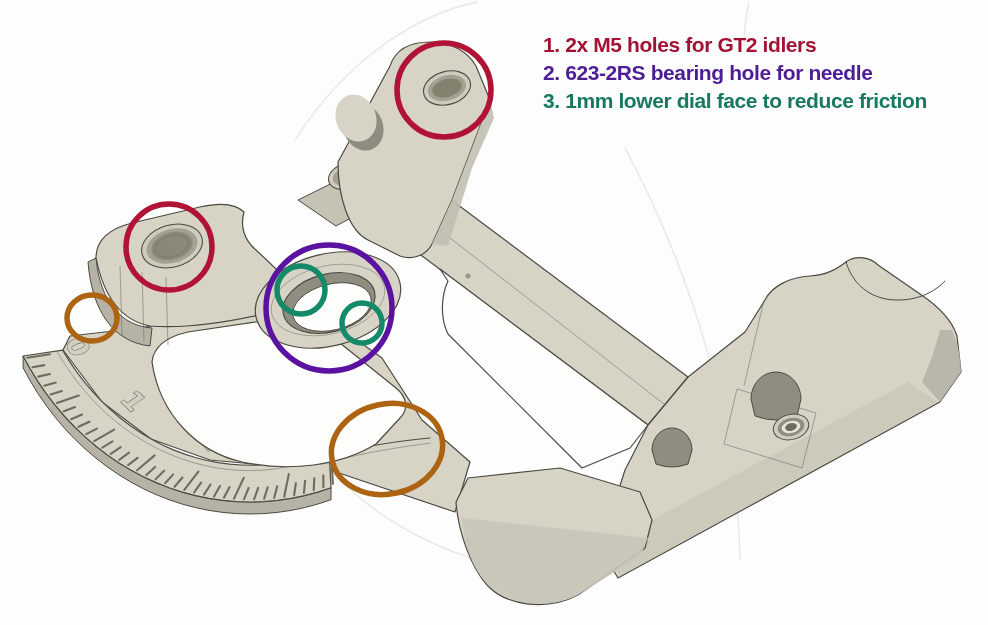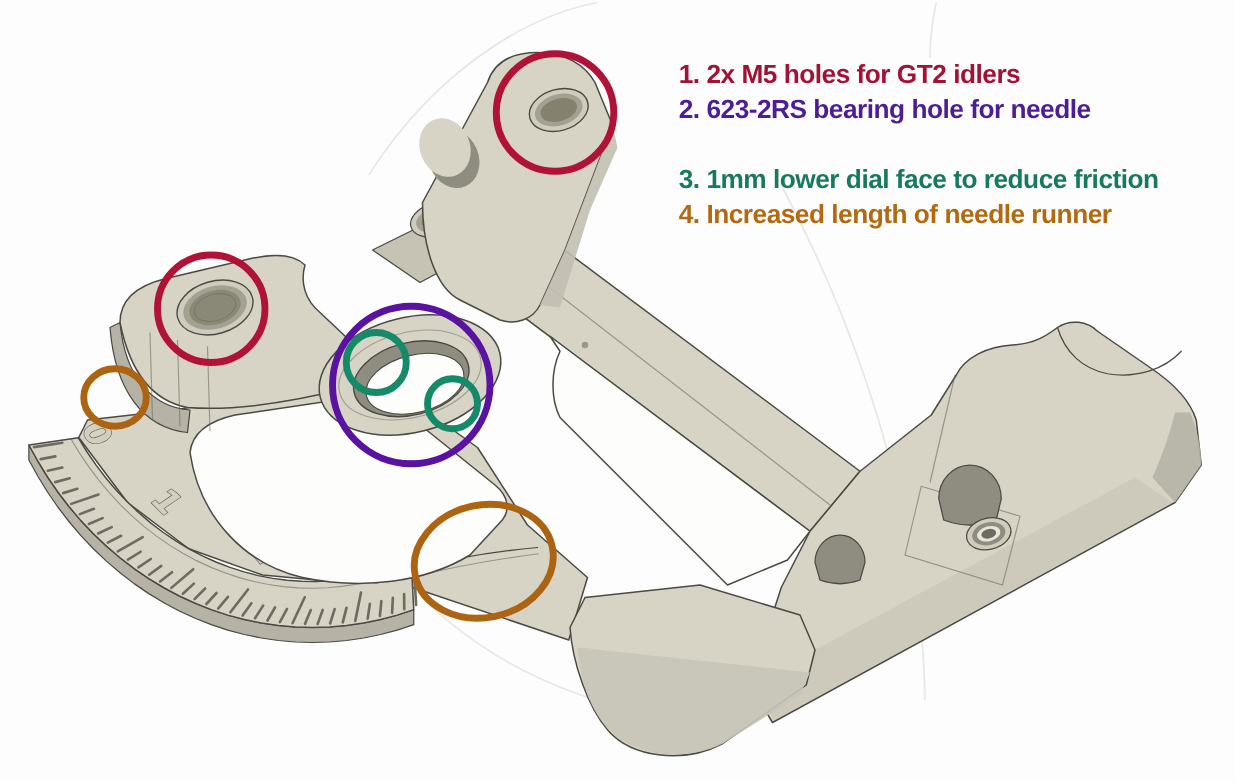--- a/index.html
+++ b/index.html
@@ -2,21 +2,21 @@
 <html><head>
 <meta charset="utf-8">
 <style>
   html,body{margin:0;padding:0;background:#ffffff;}
   .stage{
     position:relative;width:988px;height:625px;background:#fdfdfd;
     overflow:hidden;font-family:"Liberation Sans",sans-serif;
   }
   .stage svg{position:absolute;left:0;top:0;}
   .legend{
-    position:absolute;left:543px;top:49px;display:flex;flex-direction:column;
+    position:absolute;left:543px;top:34px;display:flex;flex-direction:column;
     gap:7px;font-weight:700;font-size:21px;line-height:1;letter-spacing:-0.4px;
     white-space:nowrap;
   }
   
   .face   {fill:#d7d4c6;stroke:#4a4a43;stroke-width:1.2;stroke-linejoin:round;}
   .side-md{fill:#c6c3b5;stroke:#4a4a43;stroke-width:1;stroke-linejoin:round;}
   .side-dk{fill:#b6b3a6;stroke:#4a4a43;stroke-width:1;stroke-linejoin:round;}
   .pocket {fill:#8f8d80;stroke:#4a4a43;stroke-width:1;}
   .cutout {fill:#fdfdfc;stroke:#4a4a43;stroke-width:1.2;stroke-linejoin:round;}
   .edge   {fill:none;stroke:#4a4a43;stroke-width:1;stroke-linecap:round;}
@@ -194,16 +194,15 @@
       <circle class="ann" cx="301" cy="290" r="24" stroke-width="5" style="stroke: rgb(21, 138, 105);"></circle>
       <circle class="ann" cx="362" cy="323" r="20" stroke-width="5" style="stroke: rgb(21, 138, 105);"></circle>
       <ellipse class="ann" cx="92" cy="318" rx="25" ry="23" stroke-width="5" style="stroke: rgb(172, 100, 18);"></ellipse>
       <ellipse class="ann" cx="387" cy="449" rx="56" ry="45" transform="rotate(-12 387 449)" style="stroke: rgb(172, 100, 18);"></ellipse>
     </g>
   </svg>
 
   <div class="legend">
     <div style="color: rgb(163, 18, 52);">1. 2x M5 holes for GT2 idlers</div>
     <div style="color: #4c1d95;">2. 623-2RS bearing hole for needle</div>
-    <div style="color: rgb(23, 121, 95); margin-top: 28px;">3. 1mm lower dial face to reduce friction</div>
-    <div style="color: rgb(178, 105, 15);">4. Increased length of needle runner</div>
+    <div style="color: rgb(23, 121, 95);">3. 1mm lower dial face to reduce friction</div>
   </div>
 </div>
 
 </body></html>

